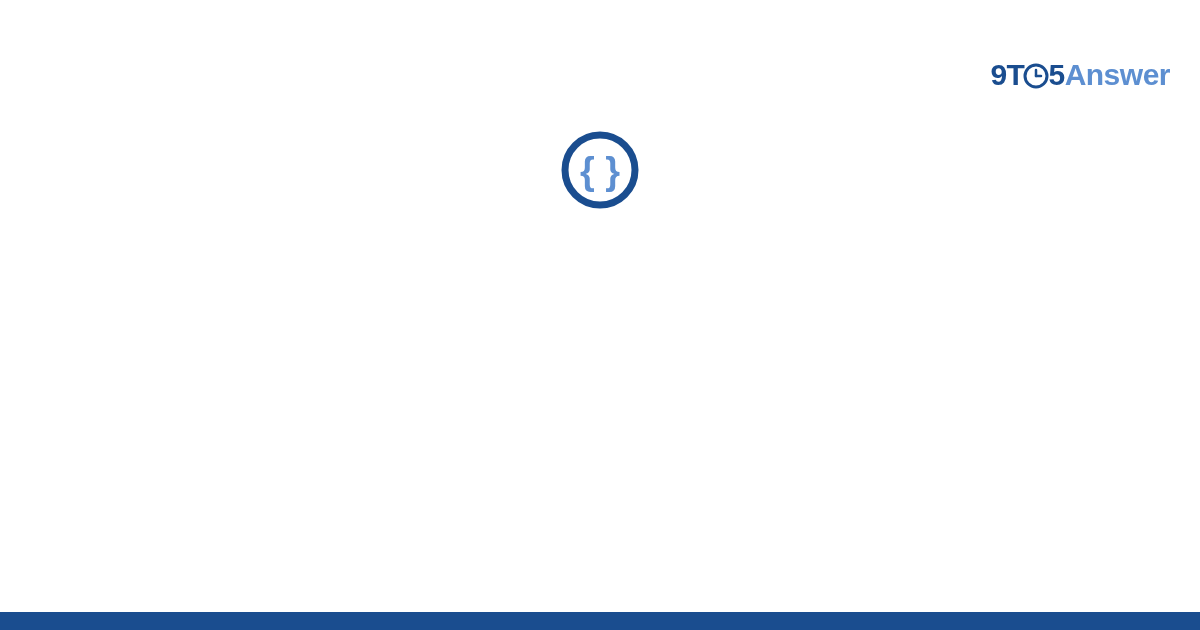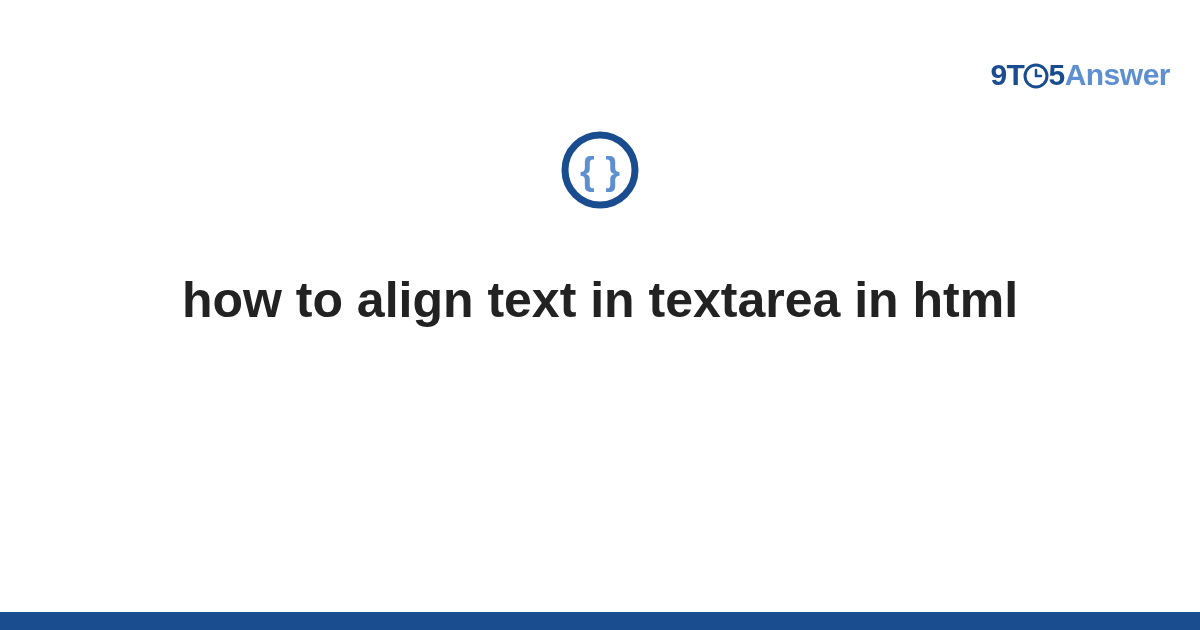--- a/index.html
+++ b/index.html
@@ -78,16 +78,15 @@
       </svg></span><span class="five">5</span><span class="answer">Answer</span>
 </div>
 
 <div class="center-block">
   <div class="category-icon">
     <svg width="80" height="80" viewBox="0 0 80 80">
       <circle cx="40" cy="40" r="35" fill="none" stroke="#1a4d8f" stroke-width="7"></circle>
       <text x="40" y="54" font-size="38" font-weight="bold" fill="#5d8fd1" text-anchor="middle" font-family="Arial">{ }</text>
     </svg>
   </div>
-  <h1 class="title">how to align text in textarea in html</h1>
 </div>
 
 <div class="bottom-bar"></div>
 
 </body></html>

